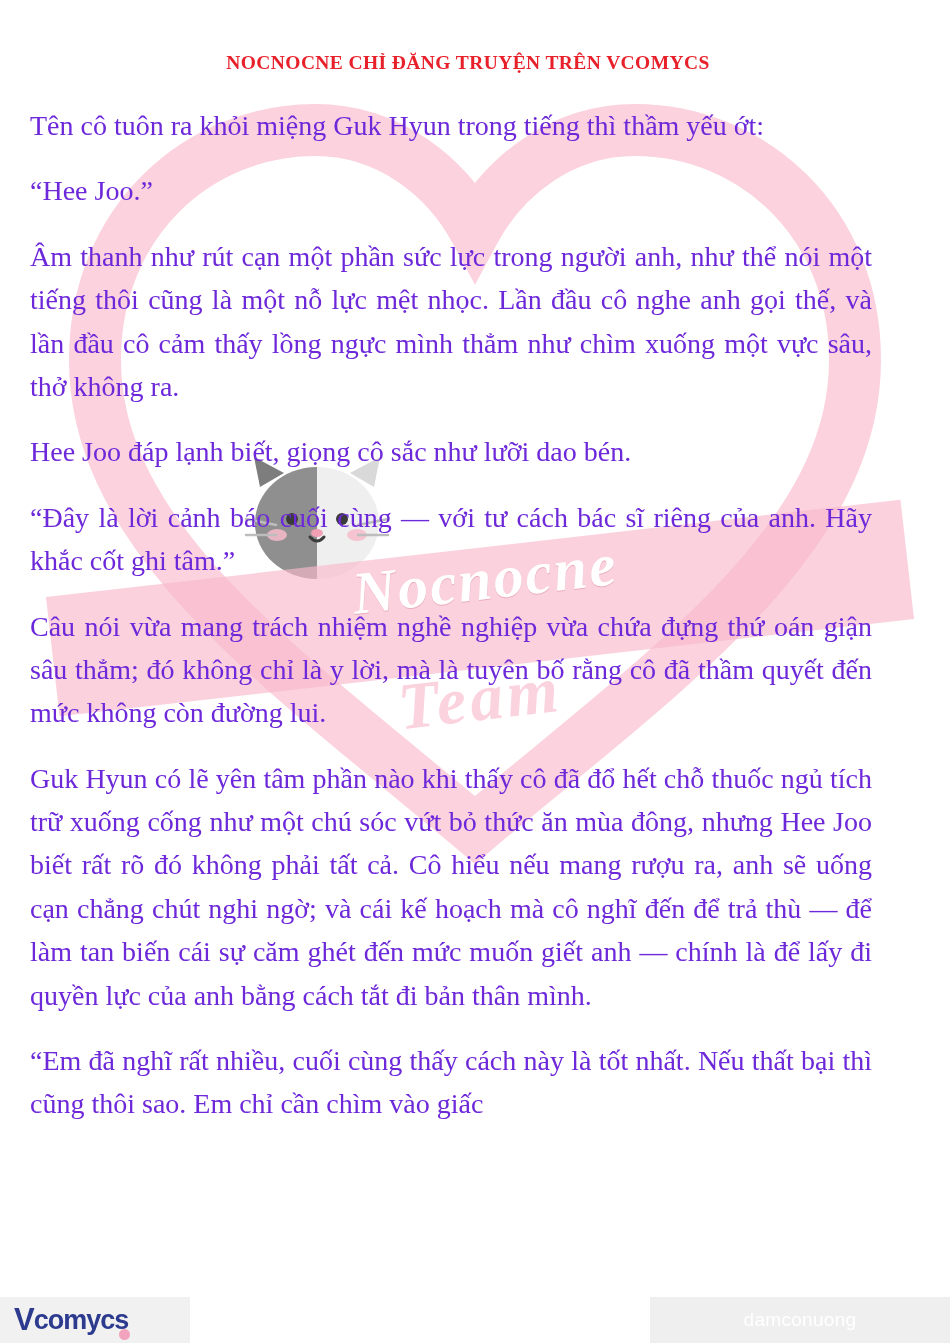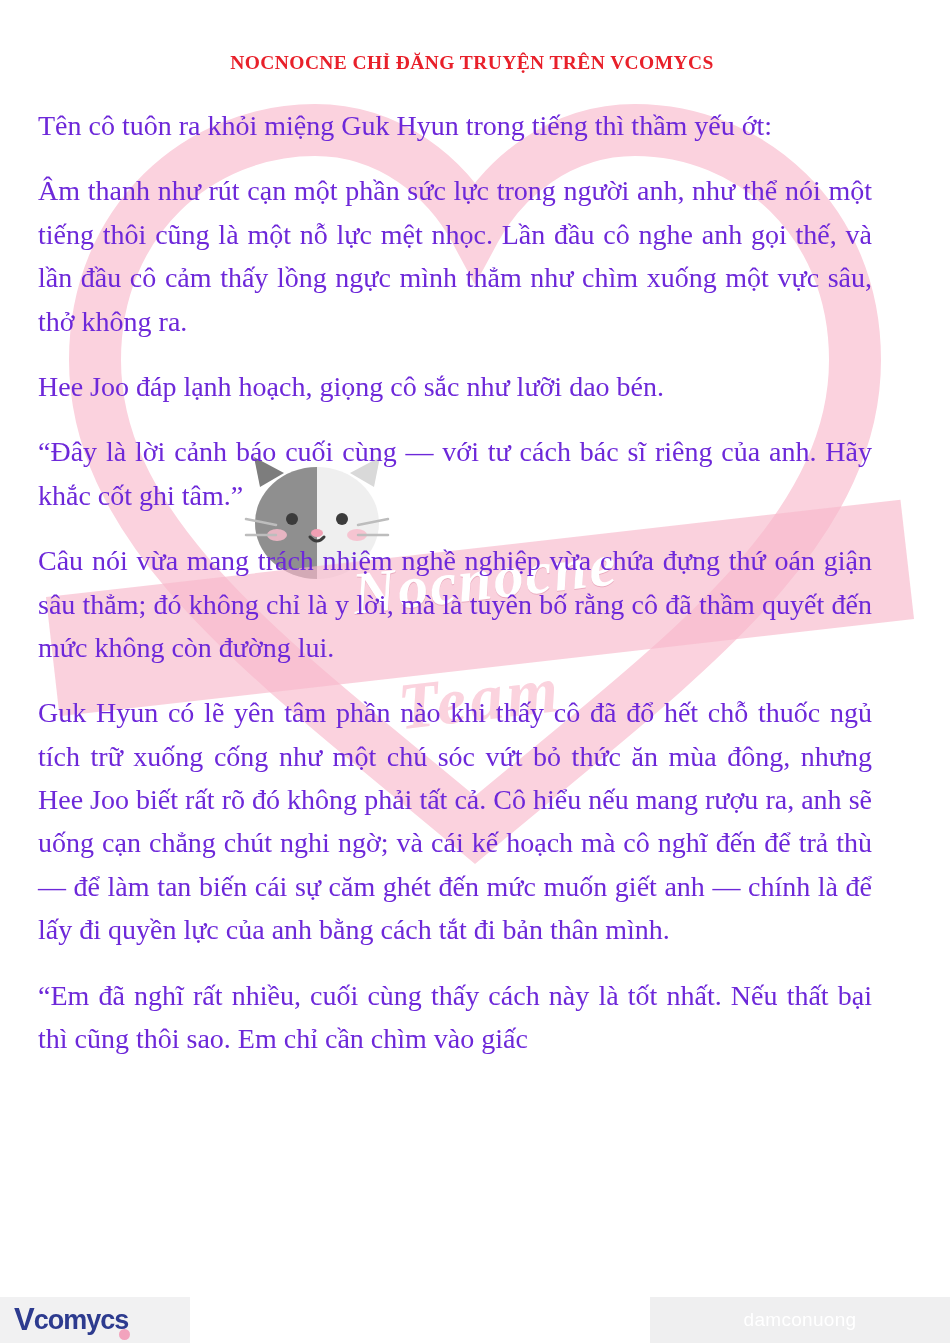--- a/index.html
+++ b/index.html
@@ -81,21 +81,21 @@
     font-weight: bold;
     font-size: 66px;
     color: #fbd3de;
     letter-spacing: 4px;
   }
 
   
   .content {
     position: relative;
     z-index: 3;
-    padding: 52px 62px 0 38px;
+    padding: 52px 62px 0 30px;
   }
   .site-note {
     color: #e8202a;
     font-family: "Liberation Serif", serif;
     font-weight: bold;
     font-size: 19.5px;
     letter-spacing: .4px;
     text-align: center;
     margin: 0 0 30px 0;
     padding-left: 18px;
@@ -208,22 +208,23 @@
 
     <div class="ribbon"></div>
     <div class="ribbon-label">Nocnocne</div>
     <div class="team-label">Team</div>
   </div>
 
   <div class="content">
     <div class="site-note">NOCNOCNE CHỈ ĐĂNG TRUYỆN TRÊN VCOMYCS</div>
 
     <p class="para">Tên cô tuôn ra khỏi miệng Guk Hyun trong tiếng thì thầm yếu ớt:</p>
+    <p class="para">“Hee Joo.”</p>
     <p class="para">Âm thanh như rút cạn một phần sức lực trong người anh, như thể nói một tiếng thôi cũng là một nỗ lực mệt nhọc. Lần đầu cô nghe anh gọi thế, và lần đầu cô cảm thấy lồng ngực mình thẳm như chìm xuống một vực sâu, thở không ra.</p>
-    <p class="para">Hee Joo đáp lạnh hoạch, giọng cô sắc như lưỡi dao bén.</p>
+    <p class="para">Hee Joo đáp lạnh biết, giọng cô sắc như lưỡi dao bén.</p>
     <p class="para">“Đây là lời cảnh báo cuối cùng — với tư cách bác sĩ riêng của anh. Hãy khắc cốt ghi tâm.”</p>
     <p class="para">Câu nói vừa mang trách nhiệm nghề nghiệp vừa chứa đựng thứ oán giận sâu thẳm; đó không chỉ là y lời, mà là tuyên bố rằng cô đã thầm quyết đến mức không còn đường lui.</p>
     <p class="para">Guk Hyun có lẽ yên tâm phần nào khi thấy cô đã đổ hết chỗ thuốc ngủ tích trữ xuống cống như một chú sóc vứt bỏ thức ăn mùa đông, nhưng Hee Joo biết rất rõ đó không phải tất cả. Cô hiểu nếu mang rượu ra, anh sẽ uống cạn chẳng chút nghi ngờ; và cái kế hoạch mà cô nghĩ đến để trả thù — để làm tan biến cái sự căm ghét đến mức muốn giết anh — chính là để lấy đi quyền lực của anh bằng cách tắt đi bản thân mình.</p>
     <p class="para">“Em đã nghĩ rất nhiều, cuối cùng thấy cách này là tốt nhất. Nếu thất bại thì cũng thôi sao. Em chỉ cần chìm vào giấc</p>
   </div>
 
   <div class="footer">
     <div class="footer-left">
       <span class="brand">
         <span class="v">V</span>

